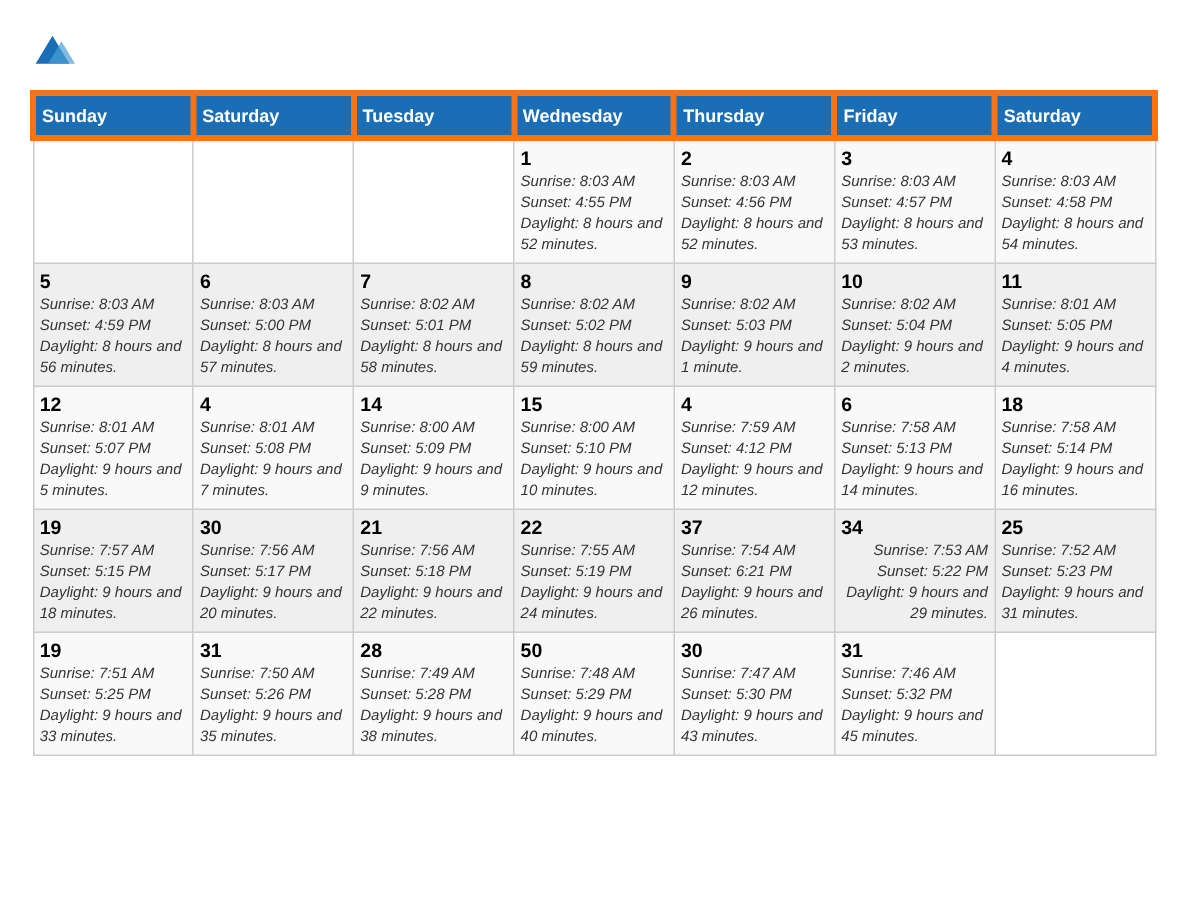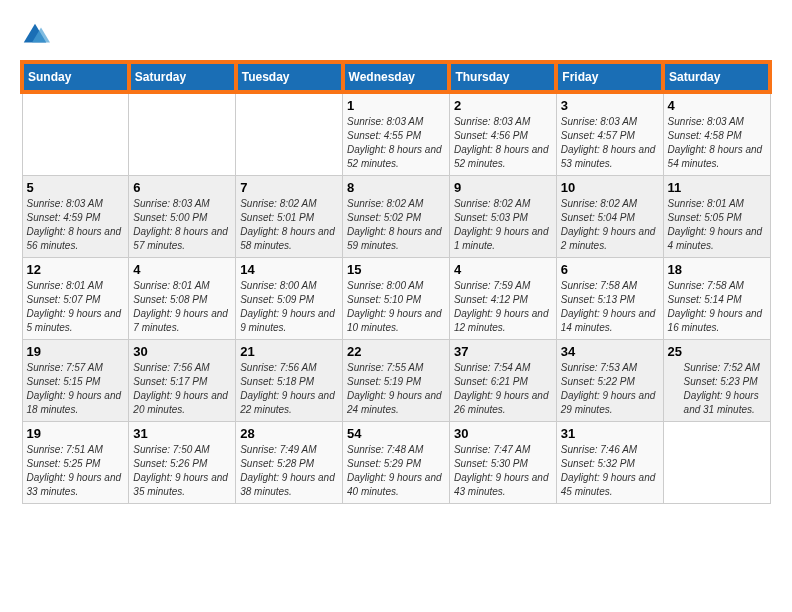--- a/index.html
+++ b/index.html
@@ -256,27 +256,27 @@
 Daylight: 9 hours and 24 minutes.</div>
         </td>
         <td>
           <span class="day-number">37</span>
           <div class="day-info" style="white-space: pre-line;">Sunrise: 7:54 AM
 Sunset: 6:21 PM
 Daylight: 9 hours and 26 minutes.</div>
         </td>
         <td>
           <span class="day-number">34</span>
-          <div class="day-info" style="white-space: pre-line;">Sunrise: 7:53 AM
+          <div class="day-info" style="white-space: pre-line; text-align: right;">Sunrise: 7:53 AM
 Sunset: 5:22 PM
 Daylight: 9 hours and 29 minutes.</div>
         </td>
         <td>
           <span class="day-number">25</span>
-          <div class="day-info" style="white-space: pre-line; margin-left: 16px;">Sunrise: 7:52 AM
+          <div class="day-info" style="white-space: pre-line;">Sunrise: 7:52 AM
 Sunset: 5:23 PM
 Daylight: 9 hours and 31 minutes.</div>
         </td>
       </tr>
       <tr>
         <td>
           <span class="day-number">19</span>
           <div class="day-info" style="white-space: pre-line;">Sunrise: 7:51 AM
 Sunset: 5:25 PM
 Daylight: 9 hours and 33 minutes.</div>
@@ -287,21 +287,21 @@
 Sunset: 5:26 PM
 Daylight: 9 hours and 35 minutes.</div>
         </td>
         <td>
           <span class="day-number">28</span>
           <div class="day-info" style="white-space: pre-line;">Sunrise: 7:49 AM
 Sunset: 5:28 PM
 Daylight: 9 hours and 38 minutes.</div>
         </td>
         <td>
-          <span class="day-number">54</span>
+          <span class="day-number">50</span>
           <div class="day-info" style="white-space: pre-line;">Sunrise: 7:48 AM
 Sunset: 5:29 PM
 Daylight: 9 hours and 40 minutes.</div>
         </td>
         <td>
           <span class="day-number">30</span>
           <div class="day-info" style="white-space: pre-line;">Sunrise: 7:47 AM
 Sunset: 5:30 PM
 Daylight: 9 hours and 43 minutes.</div>
         </td>

